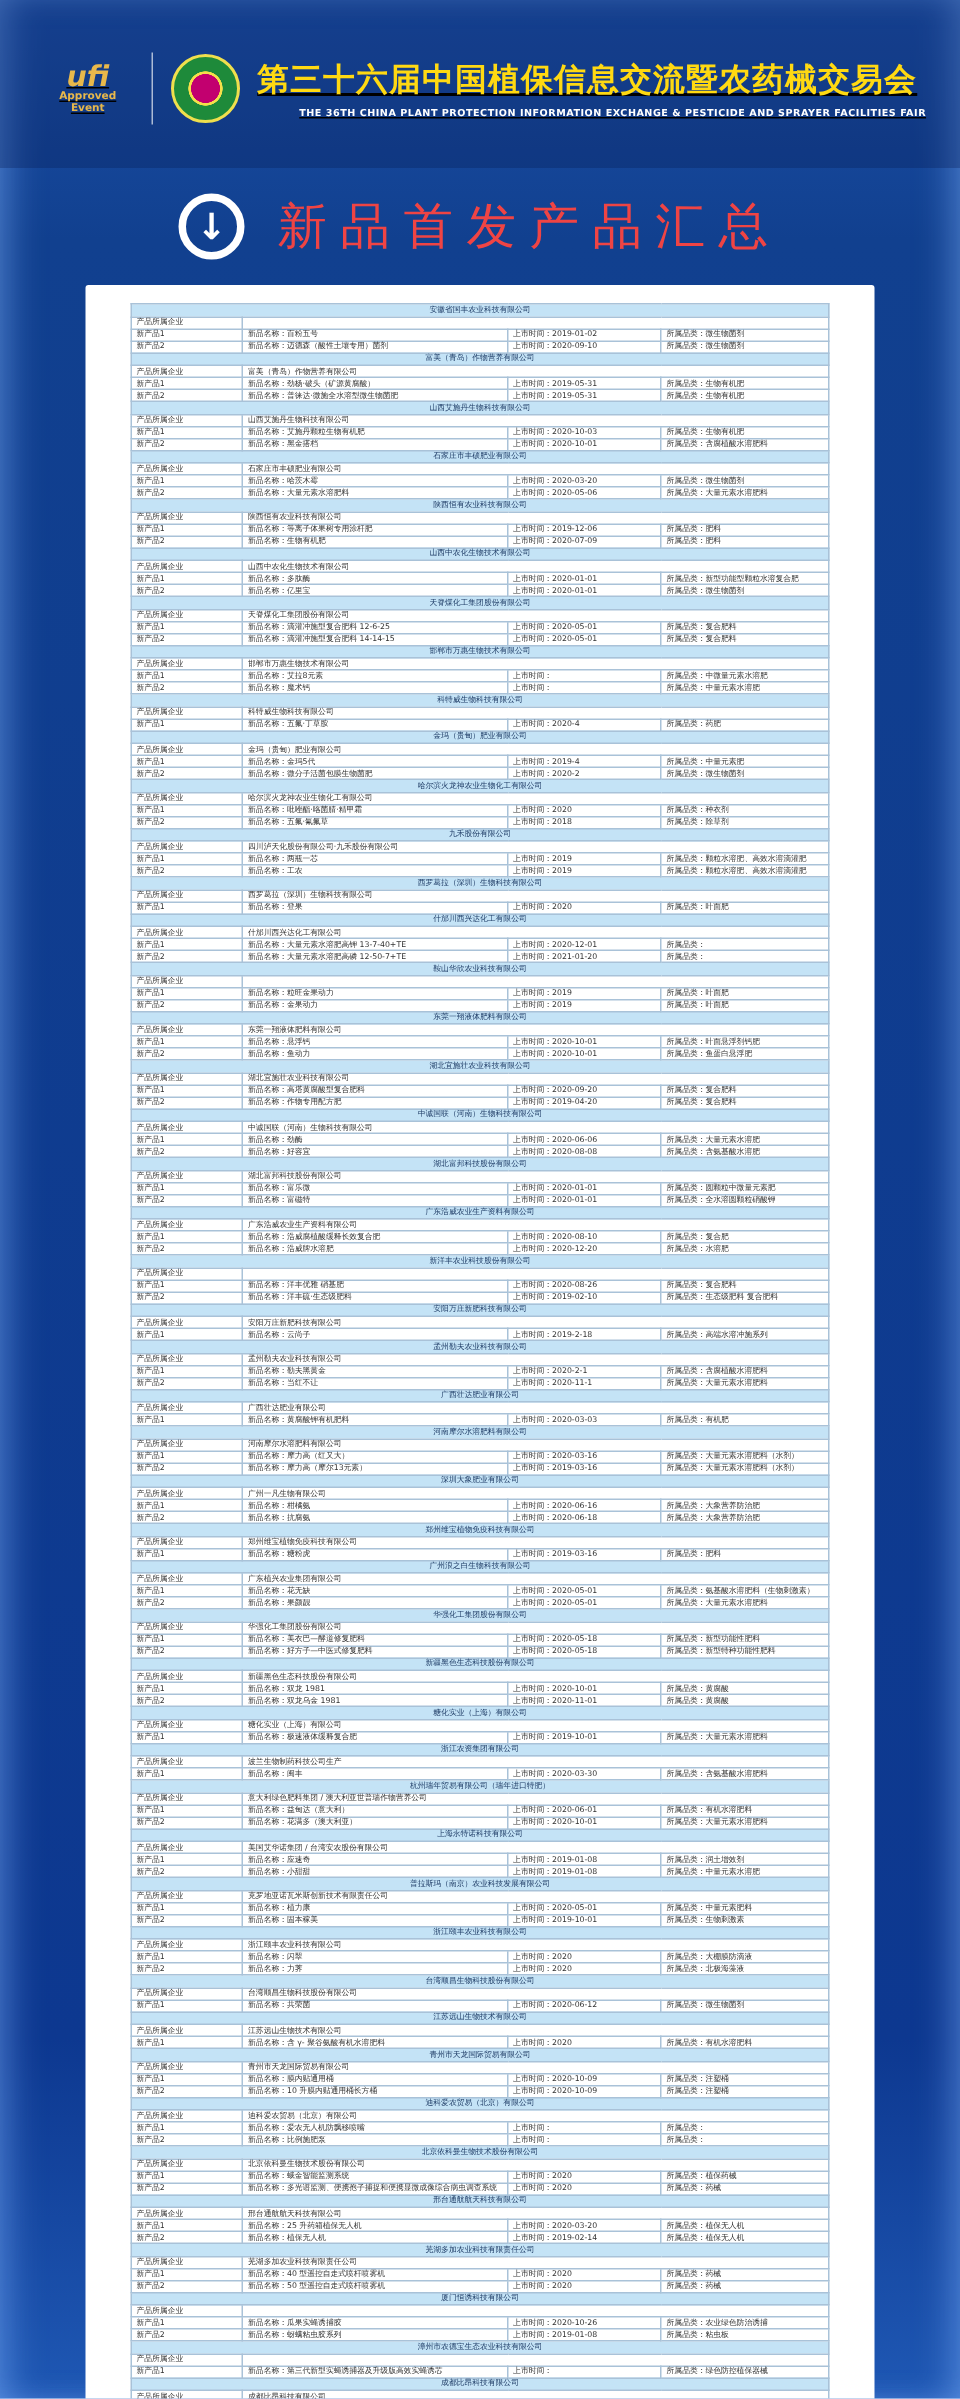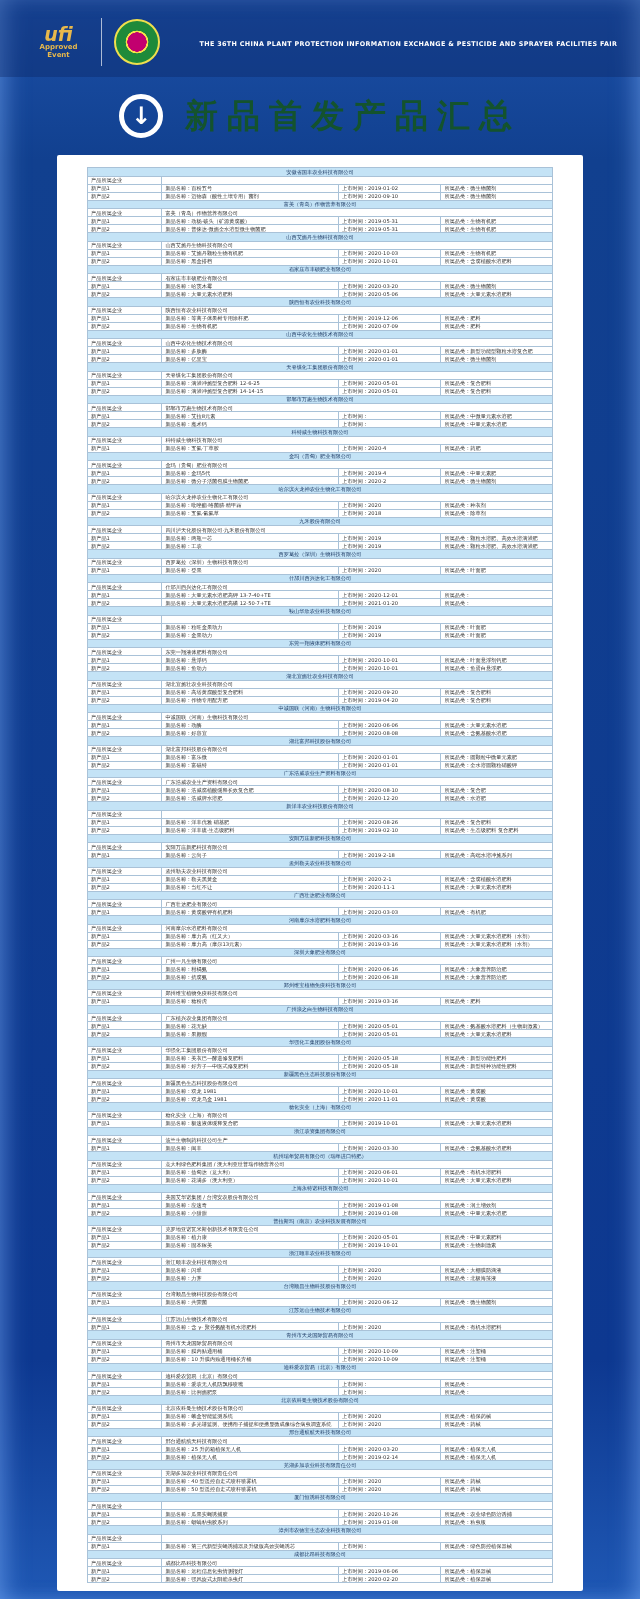--- a/index.html
+++ b/index.html
@@ -4,42 +4,42 @@
 <style>
   * { box-sizing: border-box; }
   html,body { margin:0; padding:0; }
   body{
     width:640px; height:1599px; overflow:hidden;
     font-family:"DejaVu Sans", sans-serif;
     background:linear-gradient(180deg,#1c50a8 0%,#11408f 10%,#0d3890 85%,#1f58b4 100%);
     box-shadow: inset 14px 0 24px -10px rgba(130,180,255,.55), inset -14px 0 24px -10px rgba(130,180,255,.55);
   }
   .top-header{
-    height:77px; display:flex; align-items:center; justify-content:center; gap:12px;
-    background:rgba(8,26,84,.30); padding-top:6px;
+    height:112px; display:flex; align-items:center; justify-content:center; gap:12px;
+    background:rgba(8,26,84,.30); padding-top:6px;text-decoration:underline;
   }
   .ufi-logo{ color:#e8b84b; text-align:center; width:60px; }
   .ufi-word{ font-size:19px; font-weight:bold; font-style:italic; line-height:18px; }
   .ufi-sub{ font-size:7px; font-weight:bold; line-height:8px; }
   .v-divider{ width:1px; height:48px; background:rgba(255,255,255,.65); }
   .emblem{
     width:46px; height:46px; border-radius:50%; flex:0 0 auto;
     border:2px solid #efdf4d;
     background:radial-gradient(circle at 50% 50%, #c2006f 0 32%, #f5e04a 33% 38%, #1e8a3a 39% 100%);
   }
   .title-block{ max-width:440px; }
   .cn-title{ color:#ffd912; font-size:21px; font-weight:bold; letter-spacing:1px; white-space:nowrap; }
   .en-title{ color:#ffffff; font-size:6.4px; font-weight:bold; letter-spacing:.35px; margin-top:4px; white-space:nowrap;margin-left:28px; }
   .banner{ height:78px; display:flex; align-items:center; justify-content:center; gap:22px; }
   .banner-icon{
     width:44px; height:44px; border:5px solid #fff; border-radius:50%;
     display:flex; align-items:center; justify-content:center;
     color:#fff; font-size:24px; font-weight:bold; line-height:1;
   }
-  .banner-title{ margin:0; color:#14532d; font-size:33px; font-weight:bold; letter-spacing:9px; }
+  .banner-title{ margin:0; color:#ef4444; font-size:33px; font-weight:normal; letter-spacing:9px; }
   .panel{
     width:526px; margin:0 auto; background:#ffffff; border-radius:2px;
     padding:12px 30px 8px;
   }
   table{ width:100%; border-collapse:collapse; table-layout:fixed; }
   td{
     border:1px solid #a9c2d8; font-size:5.2px; line-height:6px;
     padding:0.5px 3px; color:#333; word-break:break-all;
   }
   tr.company-row td{
@@ -52,20 +52,21 @@
 <div class="page">
 
   <header class="top-header">
     <div class="ufi-logo">
       <div class="ufi-word">ufi</div>
       <div class="ufi-sub">Approved Event</div>
     </div>
     <div class="v-divider"></div>
     <div class="emblem"></div>
     <div class="title-block">
+      <div class="cn-title">第三十六届中国植保信息交流暨农药械交易会</div>
       <div class="en-title">THE 36TH CHINA PLANT PROTECTION INFORMATION EXCHANGE &amp; PESTICIDE AND SPRAYER FACILITIES FAIR</div>
     </div>
   </header>
 
   <section class="banner">
     <div class="banner-icon">
       <span>↓</span>
     </div>
     <h1 class="banner-title">新品首发产品汇总</h1>
   </section>

